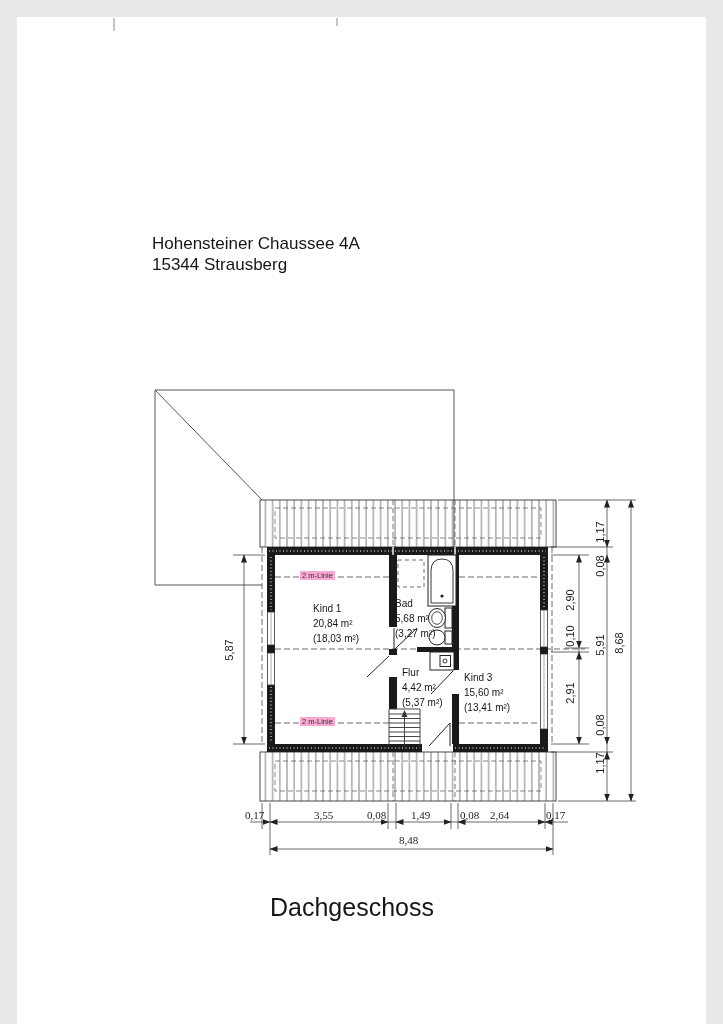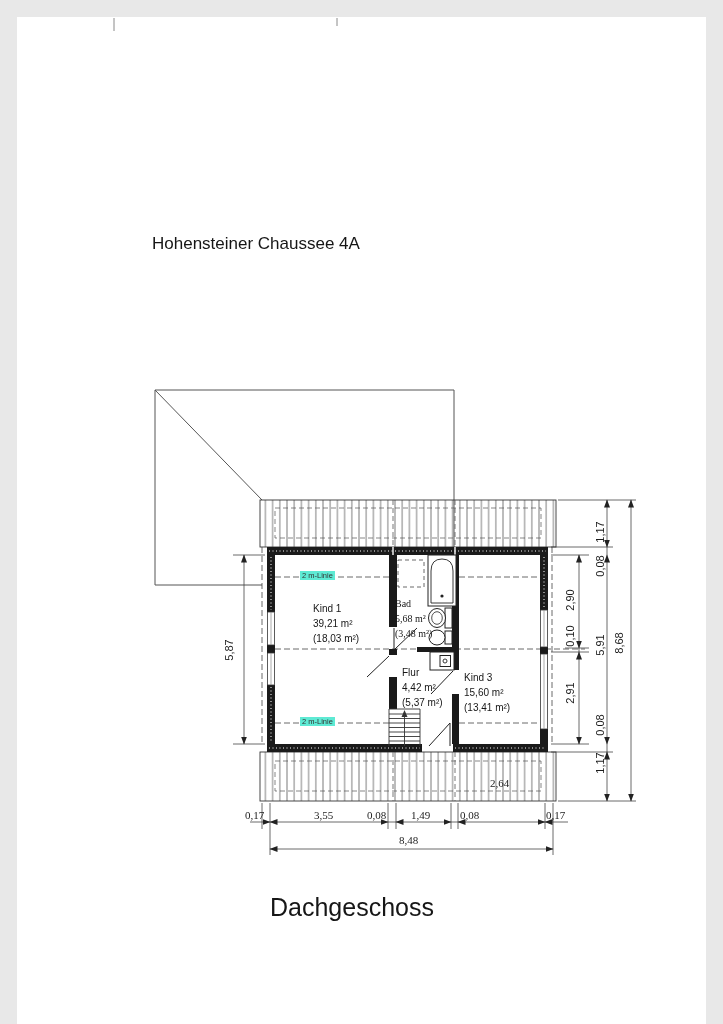--- a/index.html
+++ b/index.html
@@ -4,21 +4,21 @@
 <style>
   html,body{margin:0;padding:0;background:#e8e8e8;}
   #page{position:relative;width:645px;height:1024px;background:#ffffff;margin:17px auto;
         font-family:"Liberation Sans",sans-serif;color:#161616;overflow:hidden;padding-left:44px;}
   .abs{position:absolute;white-space:nowrap;}
   .addr{font-size:17px;line-height:21px;}
   .title{font-size:25px;text-align:right;}
   .room{font-size:10px;line-height:15px;}
   .dim{font-size:11px;color:#1c1c1c;font-family:Liberation Serif, serif;}
   .vdim{font-size:11px;color:#1c1c1c;transform:translate(-50%,-50%) rotate(-90deg);transform-origin:center;}
-  .mline{font-size:7.5px;background:#5eead4;padding:0 2px;color:#333;}
+  .mline{font-size:7.5px;background:#f9a8d4;padding:0 2px;color:#333;}
   svg{position:absolute;left:0;top:0;}
 </style>
 </head>
 <body>
 
 <div id="page">
 
   <svg width="723" height="1024" viewBox="0 0 723 1024">
     <defs>
       <pattern id="hatchV" width="7.2" height="12" patternUnits="userSpaceOnUse">
@@ -204,33 +204,34 @@
       <line x1="434" y1="805" x2="441" y2="805"></line>
       <line x1="441" y1="805" x2="528" y2="805" marker-start="url(#arr)" marker-end="url(#arr)"></line>
       <line x1="528" y1="805" x2="551" y2="805" marker-start="url(#arr)"></line>
 
       <line x1="253" y1="832" x2="536" y2="832" marker-start="url(#arr)" marker-end="url(#arr)"></line>
     </g>
   </svg>
 
   <div class="abs addr" style="left:135px;top:216px;">
     <div>Hohensteiner Chaussee 4A</div>
+    <div>15344 Strausberg</div>
   </div>
 
   <div class="abs title" style="left:253px;top:876px;">Dachgeschoss</div>
 
   <div class="abs room" style="left:296px;top:584px;">
     <div>Kind 1</div>
-    <div>39,21 m²</div>
+    <div>20,84 m²</div>
     <div>(18,03 m²)</div>
   </div>
-  <div class="abs room" style="left:378px;top:579px;font-family:Liberation Serif, serif;">
+  <div class="abs room" style="left:378px;top:579px;">
     <div>Bad</div>
     <div>5,68 m²</div>
-    <div>(3,48 m²)</div>
+    <div>(3,27 m²)</div>
   </div>
   <div class="abs room" style="left:385px;top:648px;">
     <div>Flur</div>
     <div>4,42 m²</div>
     <div>(5,37 m²)</div>
   </div>
   <div class="abs room" style="left:447px;top:653px;">
     <div>Kind 3</div>
     <div>15,60 m²</div>
     <div>(13,41 m²)</div>
@@ -248,17 +249,17 @@
   <div class="abs vdim" style="left:583px;top:628px;">5,91</div>
   <div class="abs vdim" style="left:583px;top:708px;">0,08</div>
   <div class="abs vdim" style="left:583px;top:746px;">1,17</div>
   <div class="abs vdim" style="left:602px;top:626px;">8,68</div>
 
   <div class="abs dim" style="left:228px;top:792px;">0,17</div>
   <div class="abs dim" style="left:297px;top:792px;">3,55</div>
   <div class="abs dim" style="left:350px;top:792px;">0,08</div>
   <div class="abs dim" style="left:394px;top:792px;">1,49</div>
   <div class="abs dim" style="left:443px;top:792px;">0,08</div>
-  <div class="abs dim" style="left:473px;top:760px;">2,64</div>
+  <div class="abs dim" style="left:473px;top:792px;">2,64</div>
   <div class="abs dim" style="left:529px;top:792px;">0,17</div>
   <div class="abs dim" style="left:382px;top:817px;">8,48</div>
 
 </div>
 
 </body></html>

